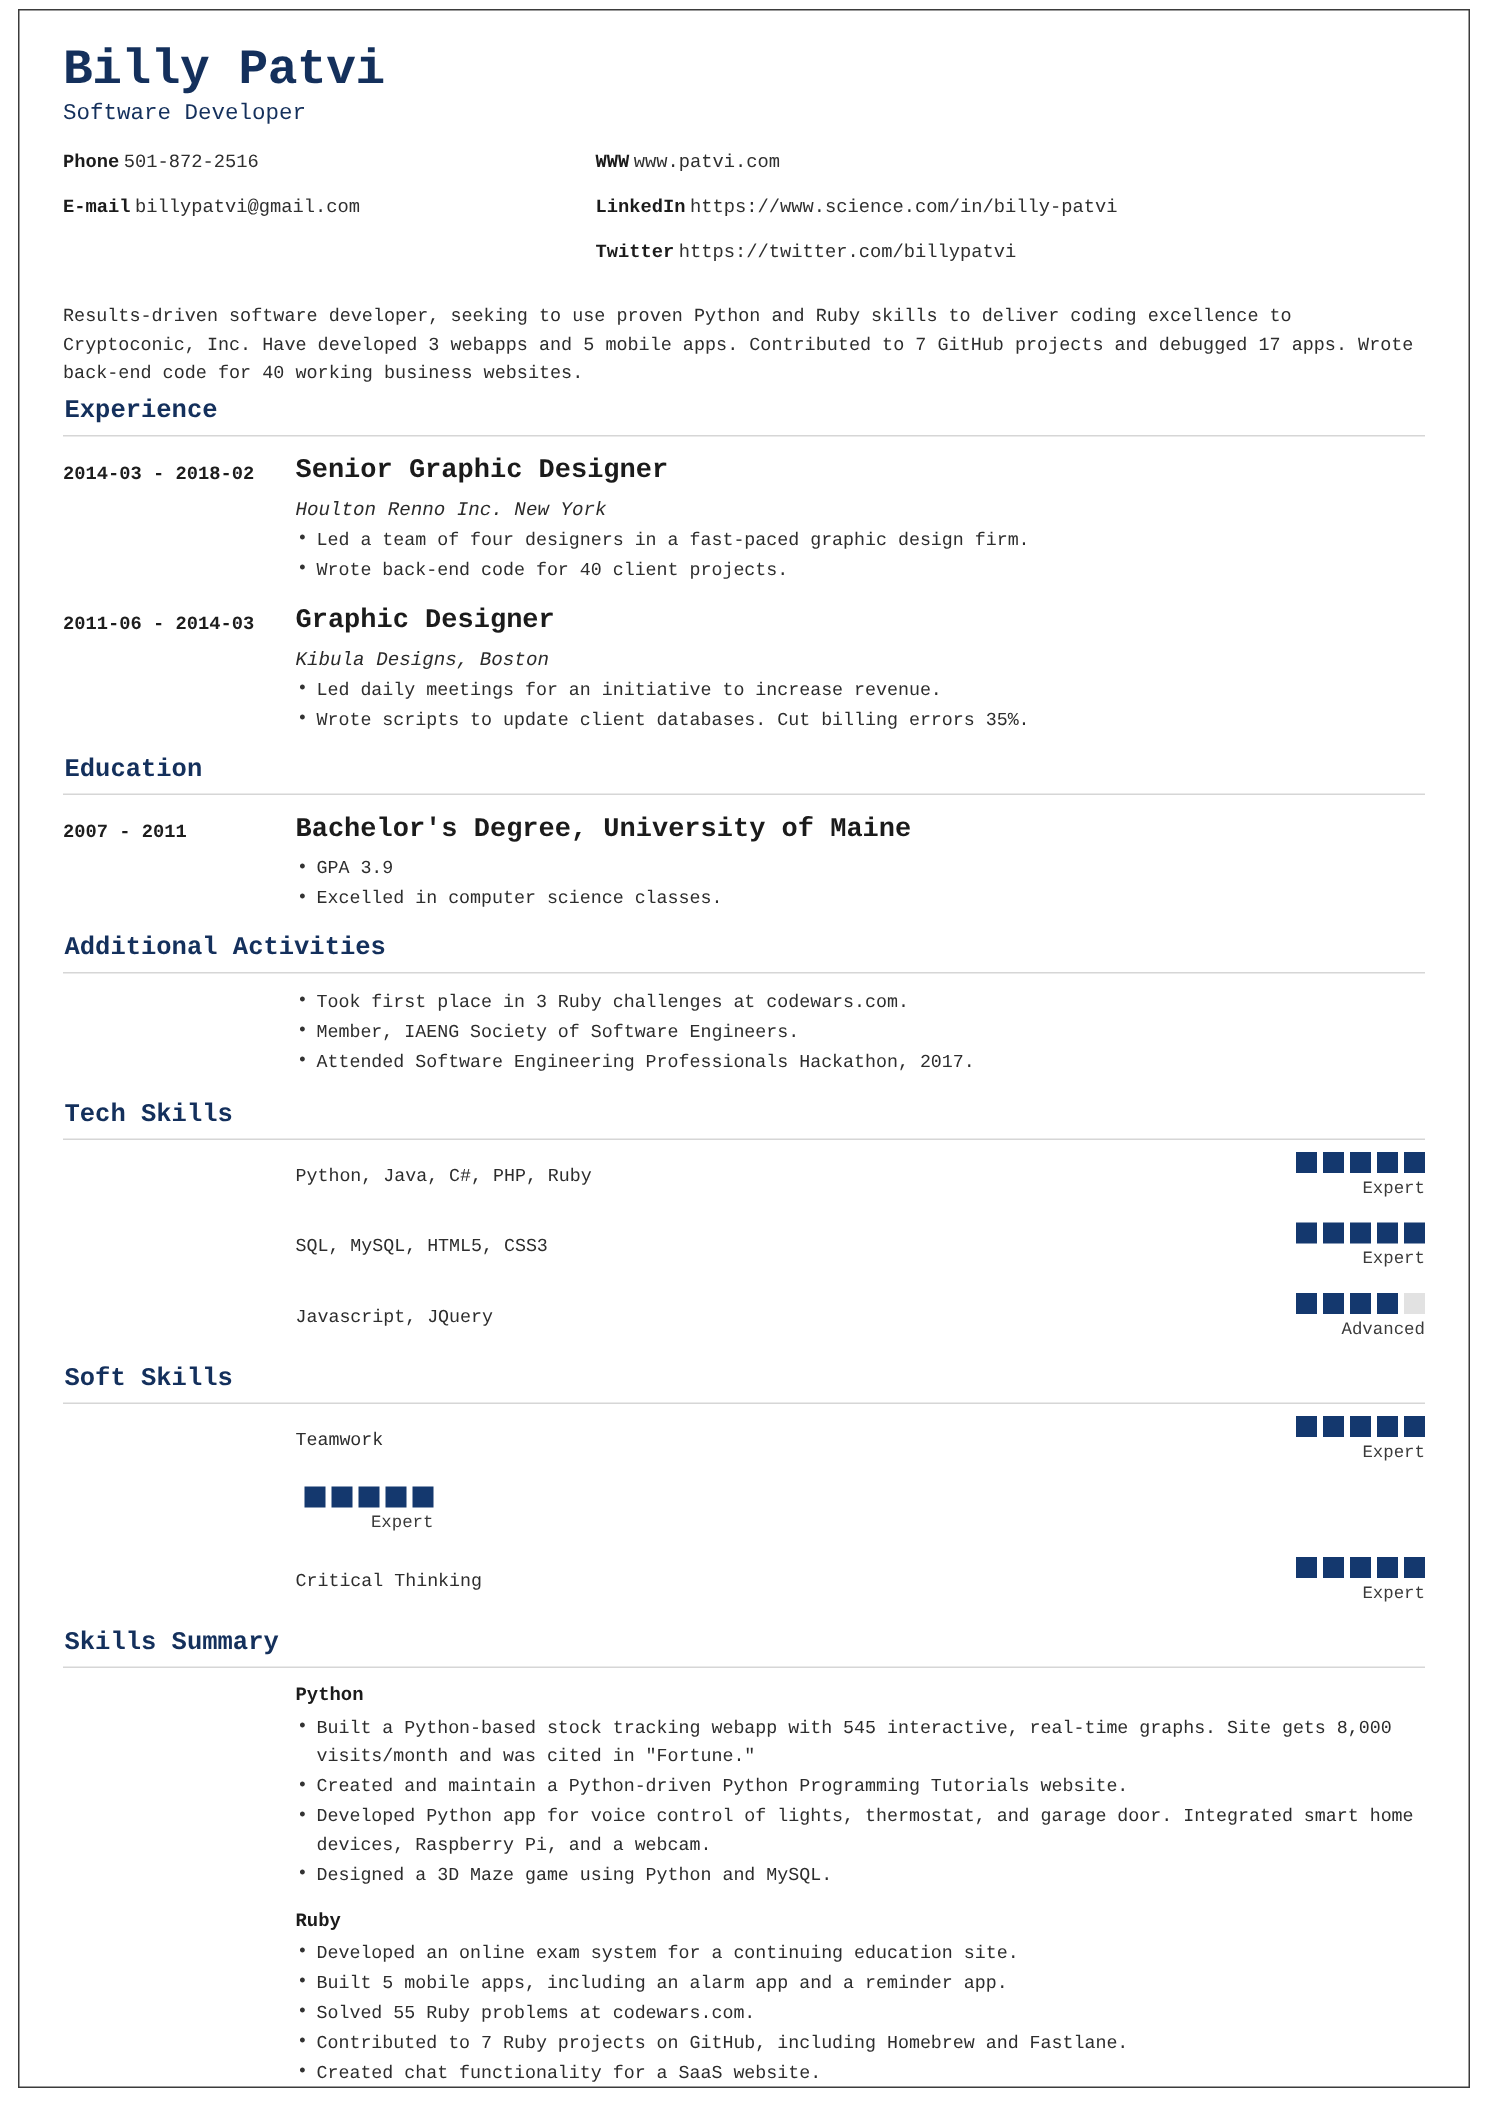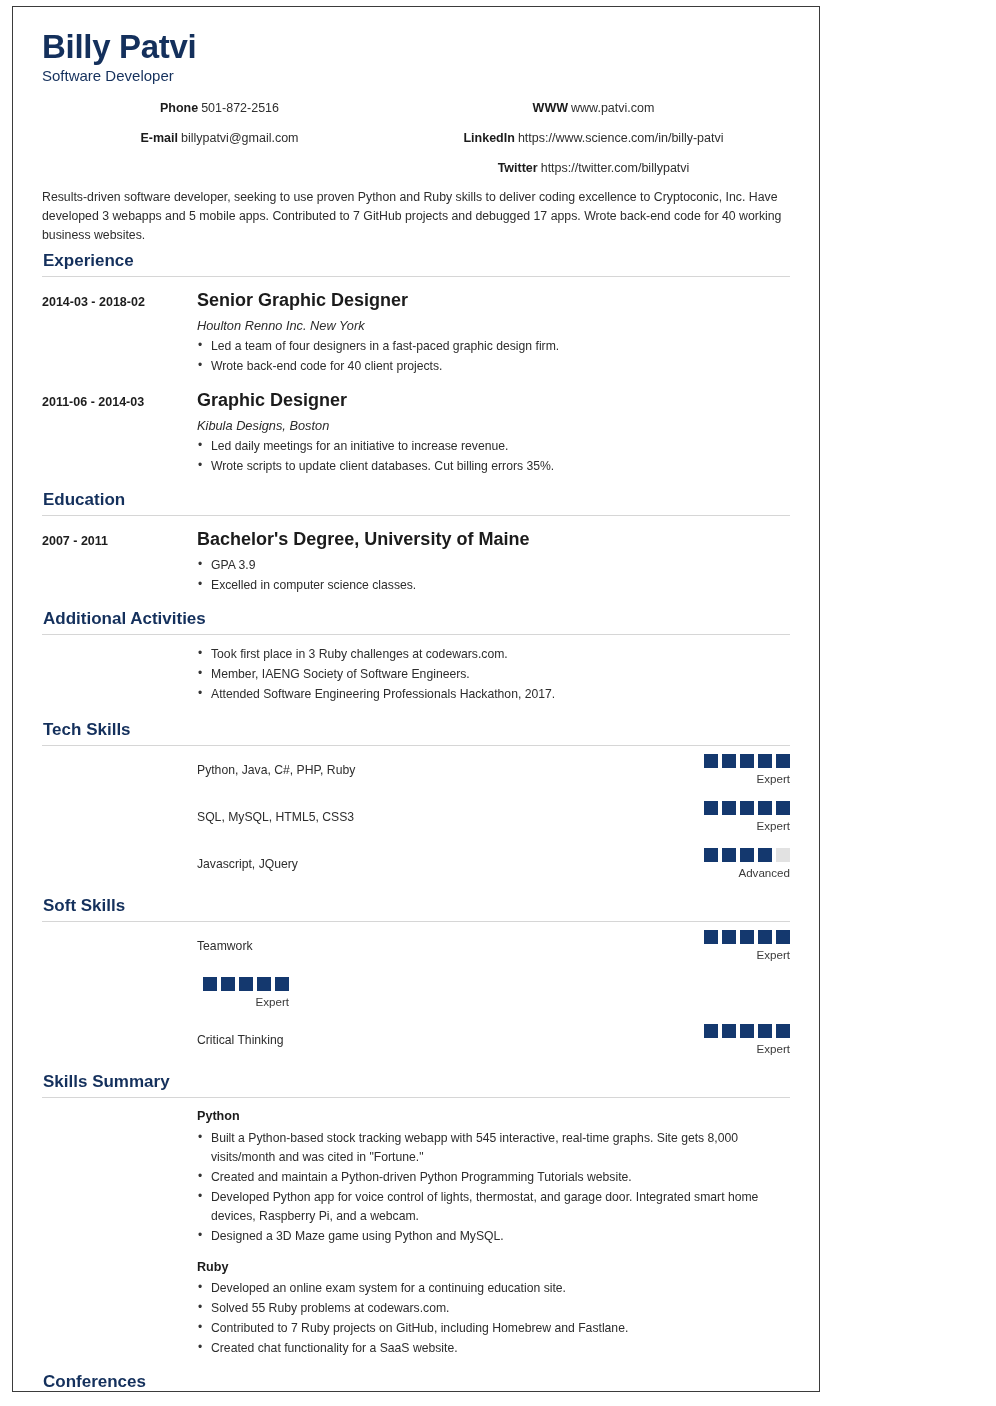--- a/index.html
+++ b/index.html
@@ -10,26 +10,27 @@
   body {
     width: 996px;
     height: 1406px;
     font-family: "Liberation Sans", sans-serif;
     -webkit-font-smoothing: antialiased;
   }
   .page {
     position: absolute;
     left: 12px;
     top: 6px;
-    width: 808px;
+    width: 968px;
     height: 1386px;
     background: #ffffff;
     border: 1px solid #3b3b3b;
     box-sizing: border-box;
     overflow: hidden;
+    font-family: Liberation Mono, monospace;
   }
   .inner {
     padding: 22px 29px 0 29px;
   }
 
   
   .name {
     font-size: 33px;
     font-weight: bold;
     color: #14305c;
@@ -41,22 +42,21 @@
     font-size: 15px;
     color: #14305c;
     font-weight: normal;
     line-height: 1.2;
     margin: 0 0 16px 0;
   }
 
   .contacts {
     display: flex;
     width: 100%;
-    margin-bottom: 12px;
-    text-align: center;
+    margin-bottom: 26px;
   }
   .contacts .col { }
   .contacts .col.left { width: 355px; flex: 0 0 355px; }
   .contacts .col.right { flex: 1 1 auto; }
   .contact-row {
     font-size: 12.5px;
     color: #2b2b2b;
     line-height: 1.25;
     margin-bottom: 14px;
     white-space: nowrap;
@@ -419,20 +419,21 @@
               <li>Created and maintain a Python-driven Python Programming Tutorials website.</li>
               <li>Developed Python app for voice control of lights, thermostat, and garage door. Integrated smart home devices, Raspberry Pi, and a webcam.</li>
               <li>Designed a 3D Maze game using Python and MySQL.</li>
             </ul>
           </div>
 
           <div>
             <div class="group-title second">Ruby</div>
             <ul class="bullets">
               <li>Developed an online exam system for a continuing education site.</li>
+              <li>Built 5 mobile apps, including an alarm app and a reminder app.</li>
               <li>Solved 55 Ruby problems at codewars.com.</li>
               <li>Contributed to 7 Ruby projects on GitHub, including Homebrew and Fastlane.</li>
               <li>Created chat functionality for a SaaS website.</li>
             </ul>
           </div>
 
         </div>
       </div>
     </div>
 

